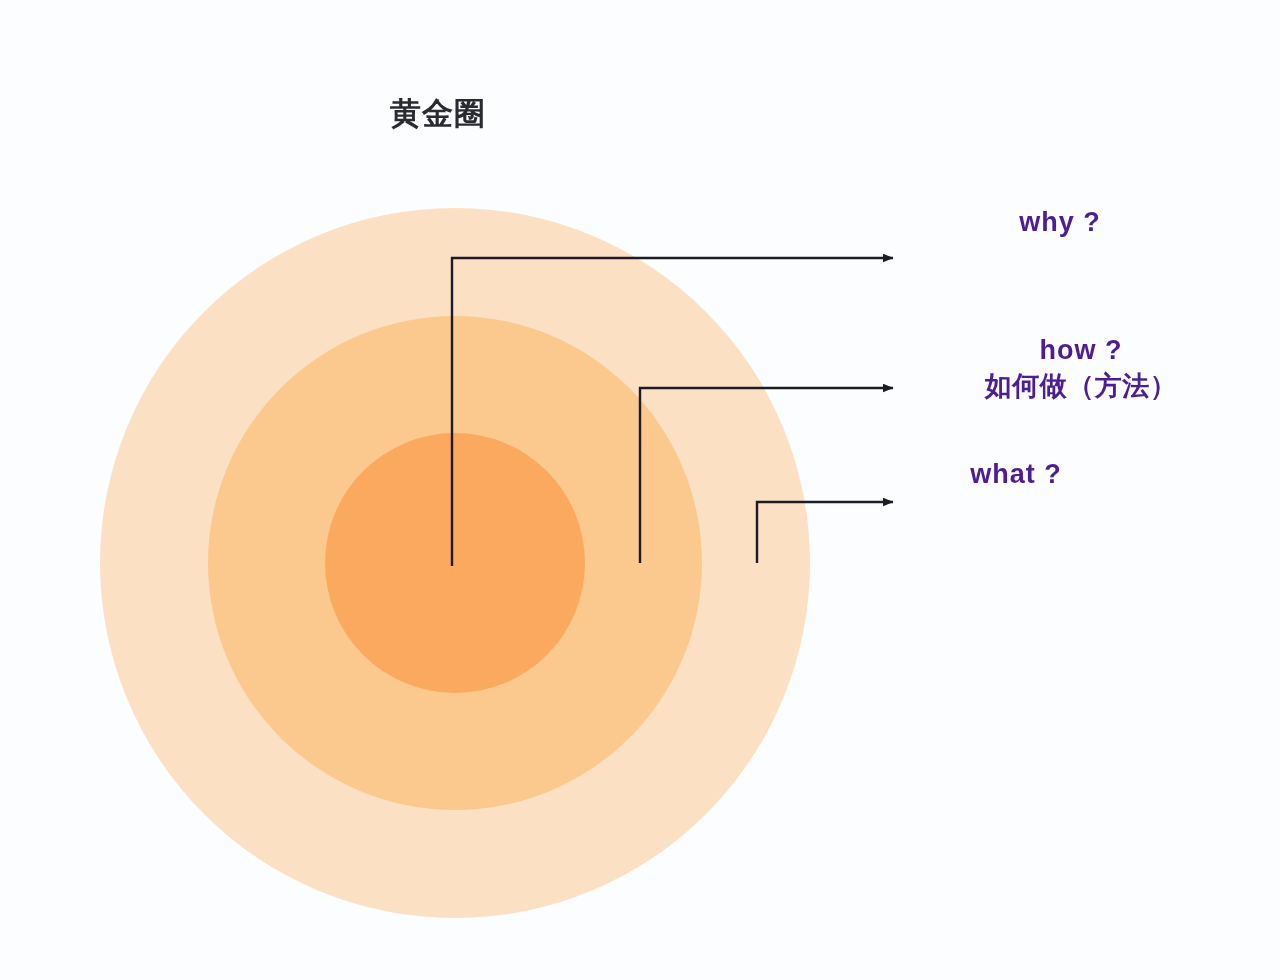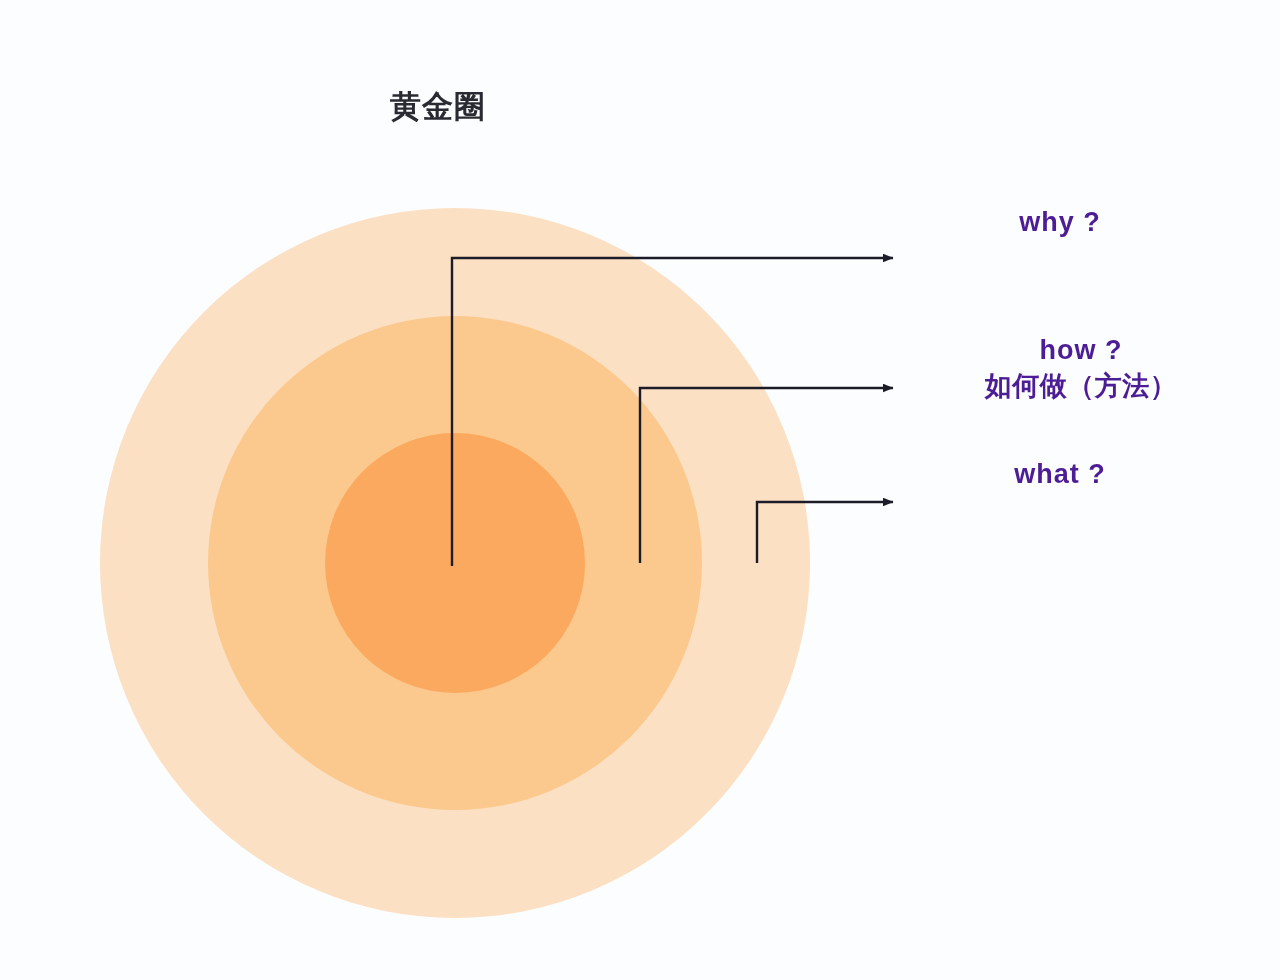--- a/index.html
+++ b/index.html
@@ -17,21 +17,21 @@
   #canvas {
     position: absolute;
     left: 0;
     top: 0;
     width: 1280px;
     height: 980px;
   }
   .page-title {
     position: absolute;
     left: 390px;
-    top: 86px;
+    top: 93px;
     font-size: 31px;
     font-weight: bold;
     color: #2a2a33;
     letter-spacing: 1px;
     white-space: nowrap;
   }
   .ring {
     position: absolute;
     border-radius: 50%;
   }
@@ -66,21 +66,21 @@
     line-height: 1.32;
   }
   .callout .line-cn {
     font-size: 27px;
     font-weight: bold;
     letter-spacing: 0.5px;
     line-height: 1.32;
   }
   #callout-why  { left: 930px; top: 205px; width: 260px; }
   #callout-how  { left: 951px; top: 333px; width: 260px; }
-  #callout-what { left: 930px; top: 457px; width: 260px; }
+  #callout-what { left: 886px; top: 457px; width: 260px; }
 </style>
 </head>
 <body style="background: rgb(252, 253, 254);">
 
 <div class="ring" id="ring-outer" style="background: rgb(252, 224, 195); left: 100px; top: 208px; width: 710px; height: 710px;"></div>
 <div class="ring" id="ring-middle" style="background: rgb(251, 201, 142); left: 208px; top: 316px; width: 494px; height: 494px;"></div>
 <div class="ring" id="ring-inner" style="background: rgb(251, 169, 94); left: 325px; top: 433px; width: 260px; height: 260px;"></div>
 
 <svg id="canvas" viewBox="0 0 1280 980" xmlns="http://www.w3.org/2000/svg">
   <defs>

